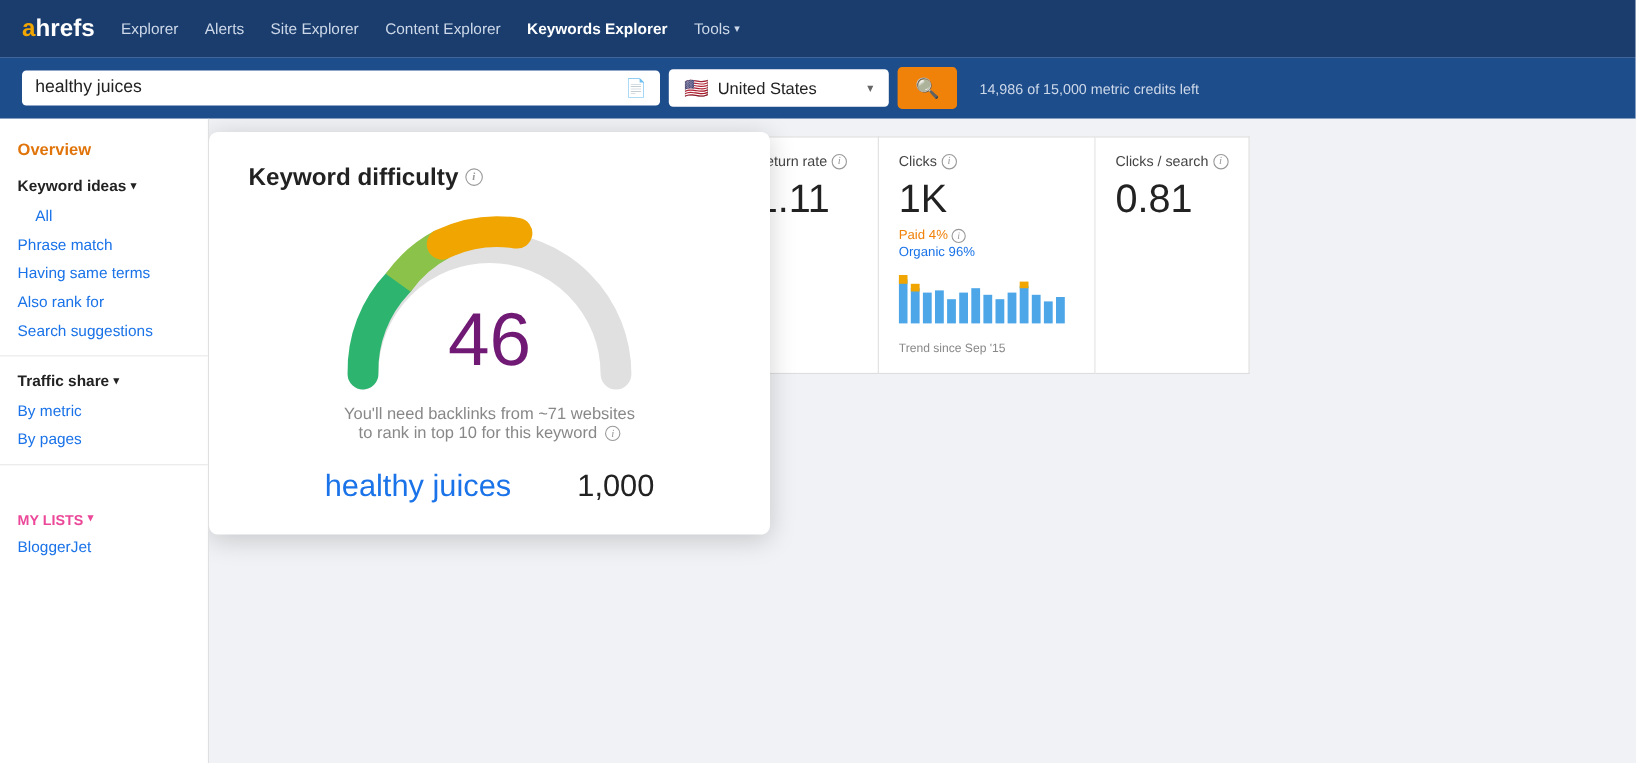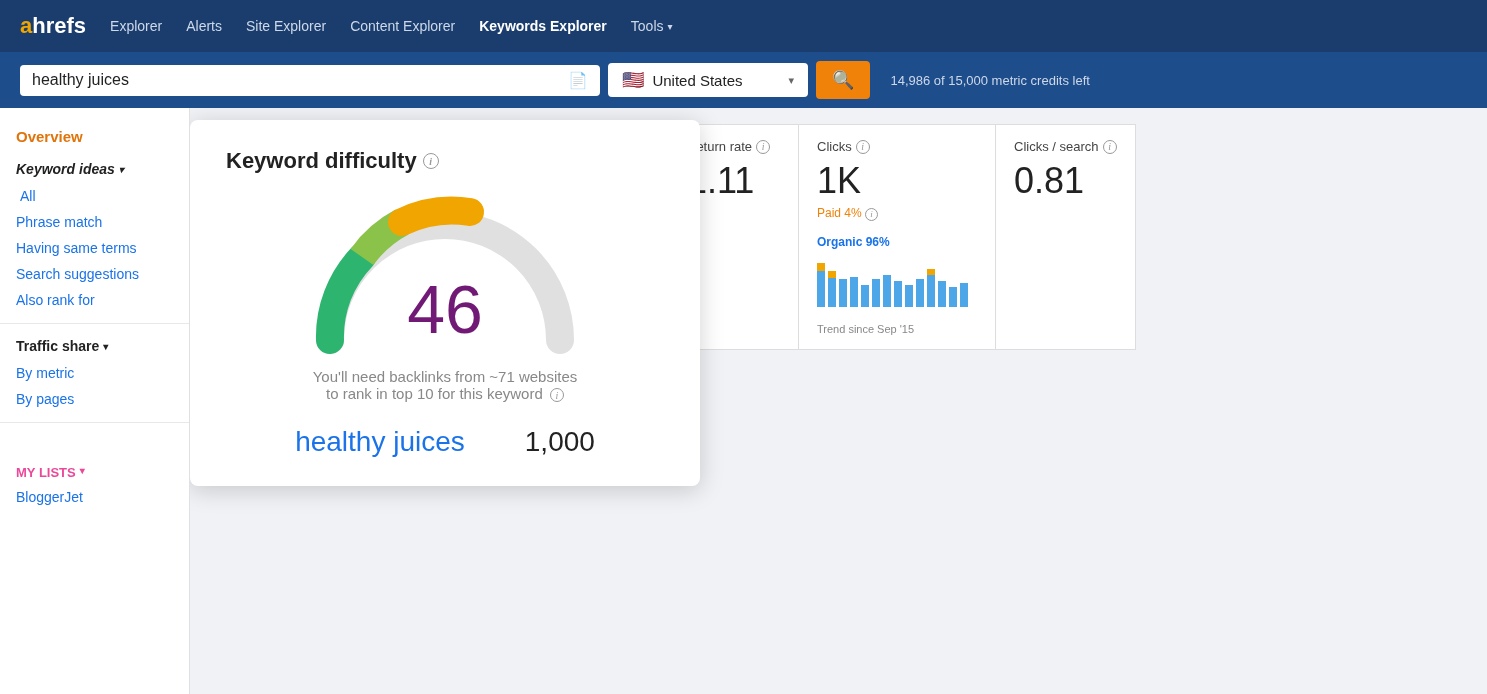--- a/index.html
+++ b/index.html
@@ -48,29 +48,29 @@
   <button style="background:#f0820a;border:none;border-radius:4px;padding:8px 16px;cursor:pointer;display:flex;align-items:center;justify-content:center;">
     <span style="color:white;font-size:18px;">🔍</span>
   </button>
   <span style="color:#cdd8e8;font-size:13px;margin-left:12px;">14,986 of 15,000 metric credits left</span>
 </div>
 
 <div style="display:flex;height:586px;background:#f0f2f5;">
 
   <div style="width:190px;background:white;padding:16px 0;flex-shrink:0;border-right:1px solid #e0e0e0;overflow-y:auto;">
     <div style="color:#e0740a;font-size:15px;font-weight:700;padding:4px 16px 12px;">Overview</div>
-    <div style="color:#222;font-size:14px;font-weight:700;padding:4px 16px 6px;display:flex;align-items:center;gap:4px;font-style:italic;">
+    <div style="color:#222;font-size:14px;font-weight:700;padding:4px 16px 6px;display:flex;align-items:center;gap:4px;">
       <span>Keyword ideas</span>
       <span style="font-size:10px;">▾</span>
     </div>
-    <div style="padding:5px 20px;font-size:14px;color:#1a73e8;cursor:pointer;">All</div>
+    <div style="padding:5px 32px;font-size:14px;color:#1a73e8;cursor:pointer;">All</div>
     <div style="padding:5px 16px;font-size:14px;color:#1a73e8;cursor:pointer;">Phrase match</div>
     <div style="padding:5px 16px;font-size:14px;color:#1a73e8;cursor:pointer;">Having same terms</div>
+    <div style="padding:5px 16px;font-size:14px;color:#1a73e8;cursor:pointer;">Also rank for</div>
     <div style="padding:5px 16px;font-size:14px;color:#1a73e8;cursor:pointer;">Search suggestions</div>
-    <div style="padding:5px 16px;font-size:14px;color:#1a73e8;cursor:pointer;">Also rank for</div>
     <hr style="border:none;border-top:1px solid #e8e8e8;margin:10px 0;">
     <div style="color:#222;font-size:14px;font-weight:700;padding:4px 16px 6px;display:flex;align-items:center;gap:4px;">
       <span>Traffic share</span>
       <span style="font-size:10px;">▾</span>
     </div>
     <div style="padding:5px 16px;font-size:14px;color:#1a73e8;cursor:pointer;">By metric</div>
     <div style="padding:5px 16px;font-size:14px;color:#1a73e8;cursor:pointer;">By pages</div>
     <hr style="border:none;border-top:1px solid #e8e8e8;margin:10px 0;">
     <div style="color:#ec4899;font-size:13px;font-weight:700;padding:6px 16px 4px;display:flex;align-items:flex-start;gap:4px;margin-top:36px;">
       <span>MY LISTS</span>
@@ -125,21 +125,21 @@
           <div style="font-size:36px;font-weight:300;color:#222;">1.11</div>
         </div>
 
         <div style="background:white;border:1px solid #ddd;border-left:none;padding:14px 18px;min-width:160px;">
           <div style="font-size:13px;color:#444;display:flex;align-items:center;gap:4px;margin-bottom:6px;">
             <span>Clicks</span>
             <span style="display:inline-flex;align-items:center;justify-content:center;width:14px;height:14px;border:1px solid #999;border-radius:50%;font-size:10px;color:#999;font-style:italic;font-family:serif;cursor:pointer;">i</span>
           </div>
           <div style="font-size:36px;font-weight:300;color:#222;">1K</div>
           <div style="font-size:12px;color:#f0820a;margin-top:4px;">Paid 4% <span style="display:inline-flex;align-items:center;justify-content:center;width:13px;height:13px;border:1px solid #999;border-radius:50%;font-size:9px;color:#999;font-style:italic;font-family:serif;cursor:pointer;">i</span></div>
-          <div style="font-size:12px;color:#1a73e8;margin-top:14px;font-weight:bold;">Organic 96%</div>
+          <div style="font-size:12px;color:#1a73e8;margin-top:1px;">Organic 96%</div>
 
           <div style="margin-top:8px;">
             <svg width="160" height="60" viewBox="0 0 160 60">
               <rect x="0" y="10" width="8" height="40" fill="#4da6e8"></rect>
               <rect x="0" y="6" width="8" height="8" fill="#f0a500"></rect>
               <rect x="11" y="18" width="8" height="32" fill="#4da6e8"></rect>
               <rect x="11" y="14" width="8" height="7" fill="#f0a500"></rect>
               <rect x="22" y="22" width="8" height="28" fill="#4da6e8"></rect>
               <rect x="33" y="20" width="8" height="30" fill="#4da6e8"></rect>
               <rect x="44" y="28" width="8" height="22" fill="#4da6e8"></rect>

